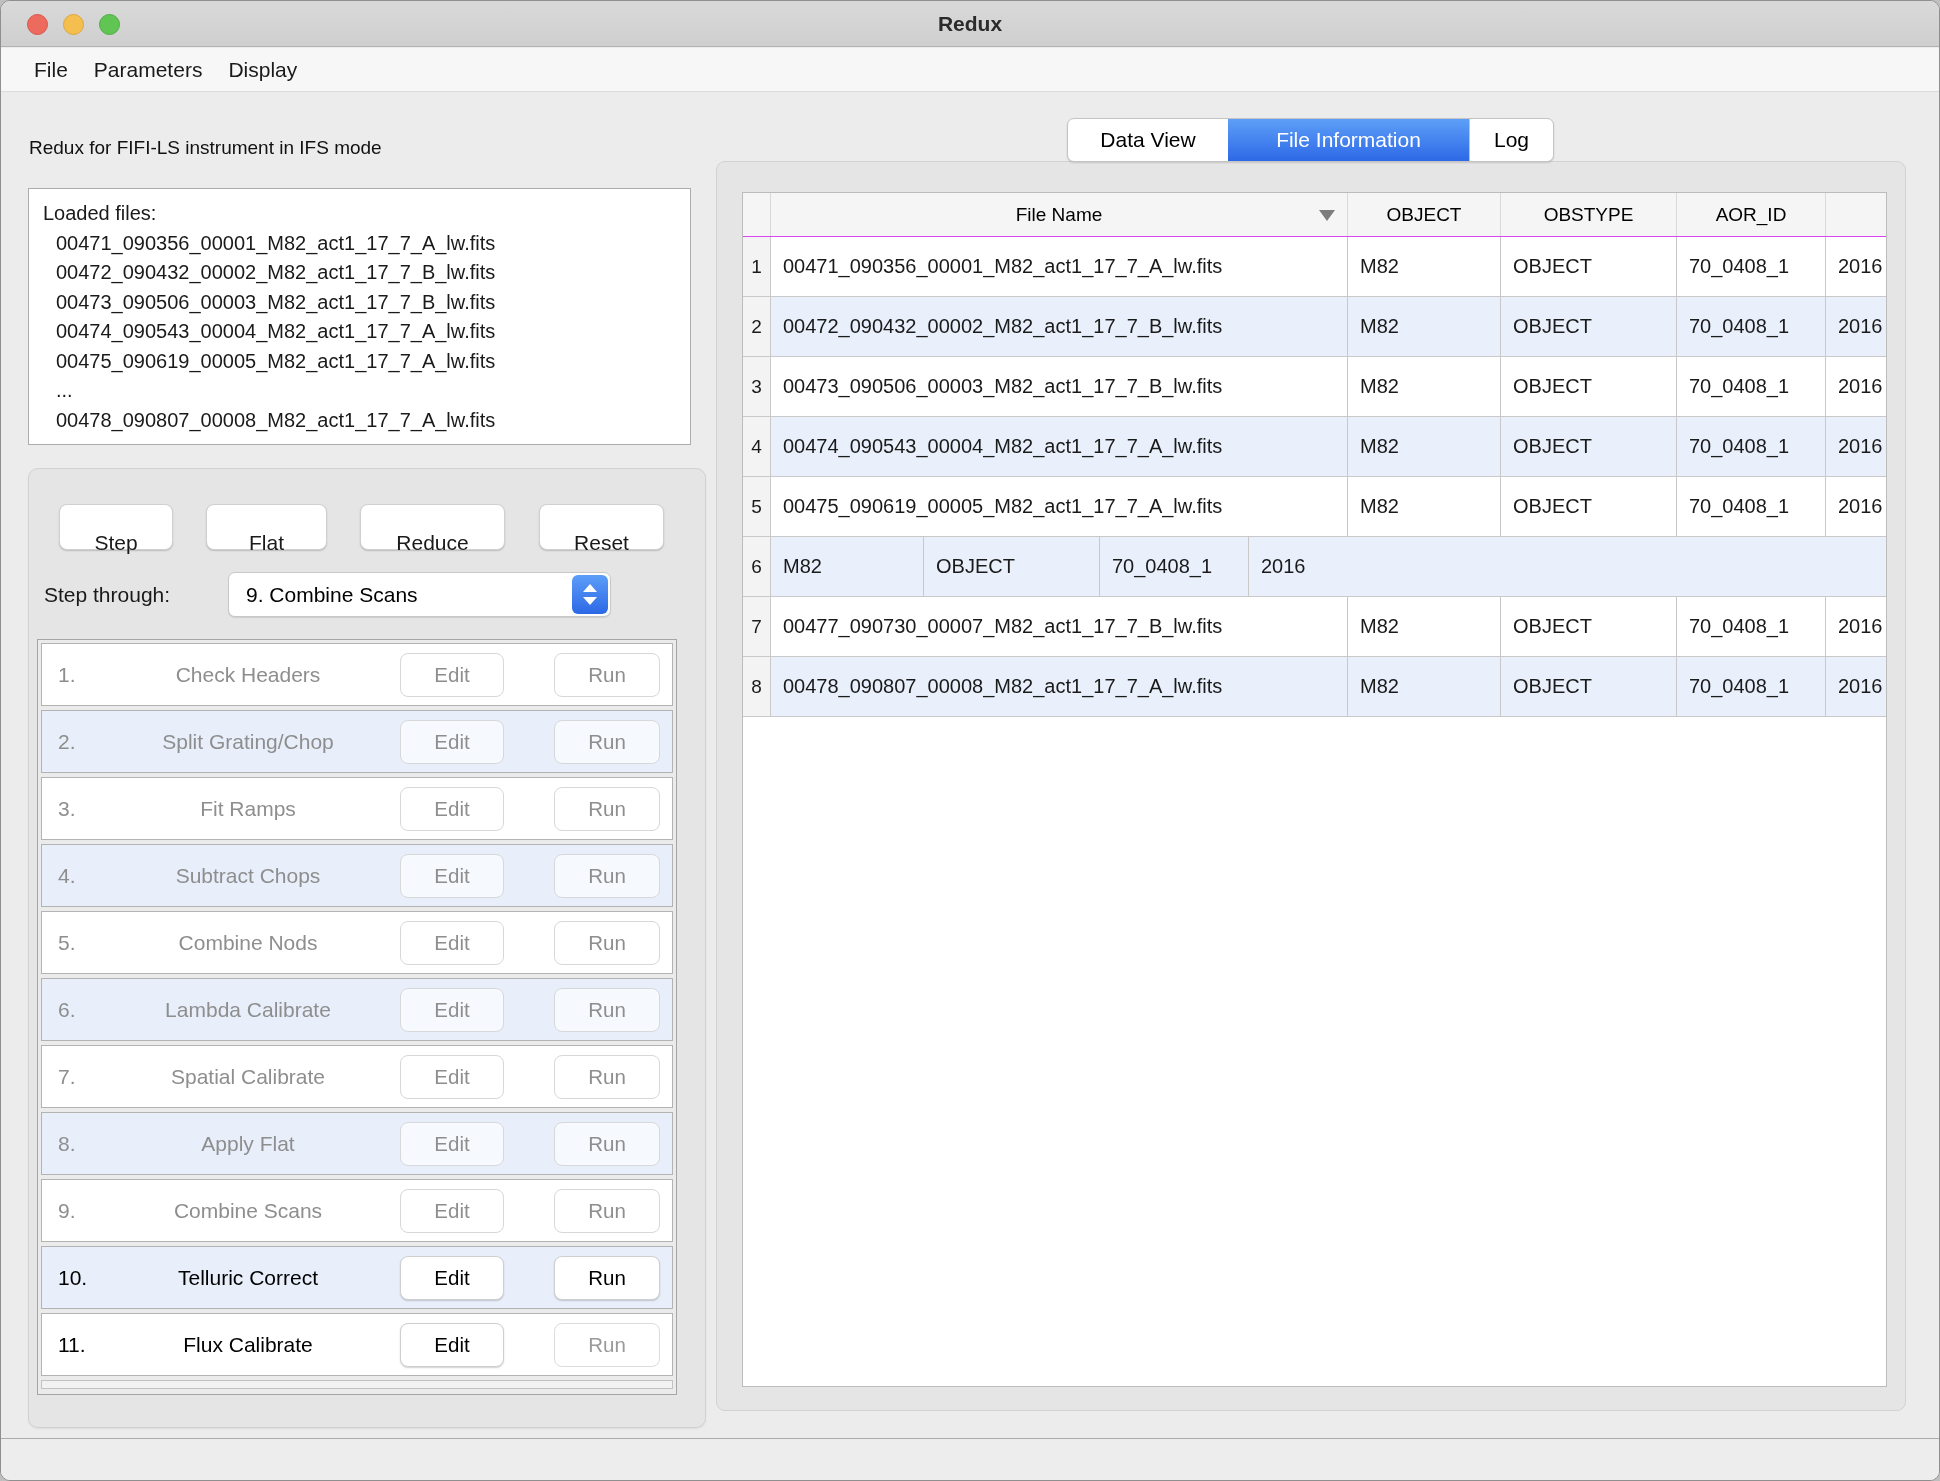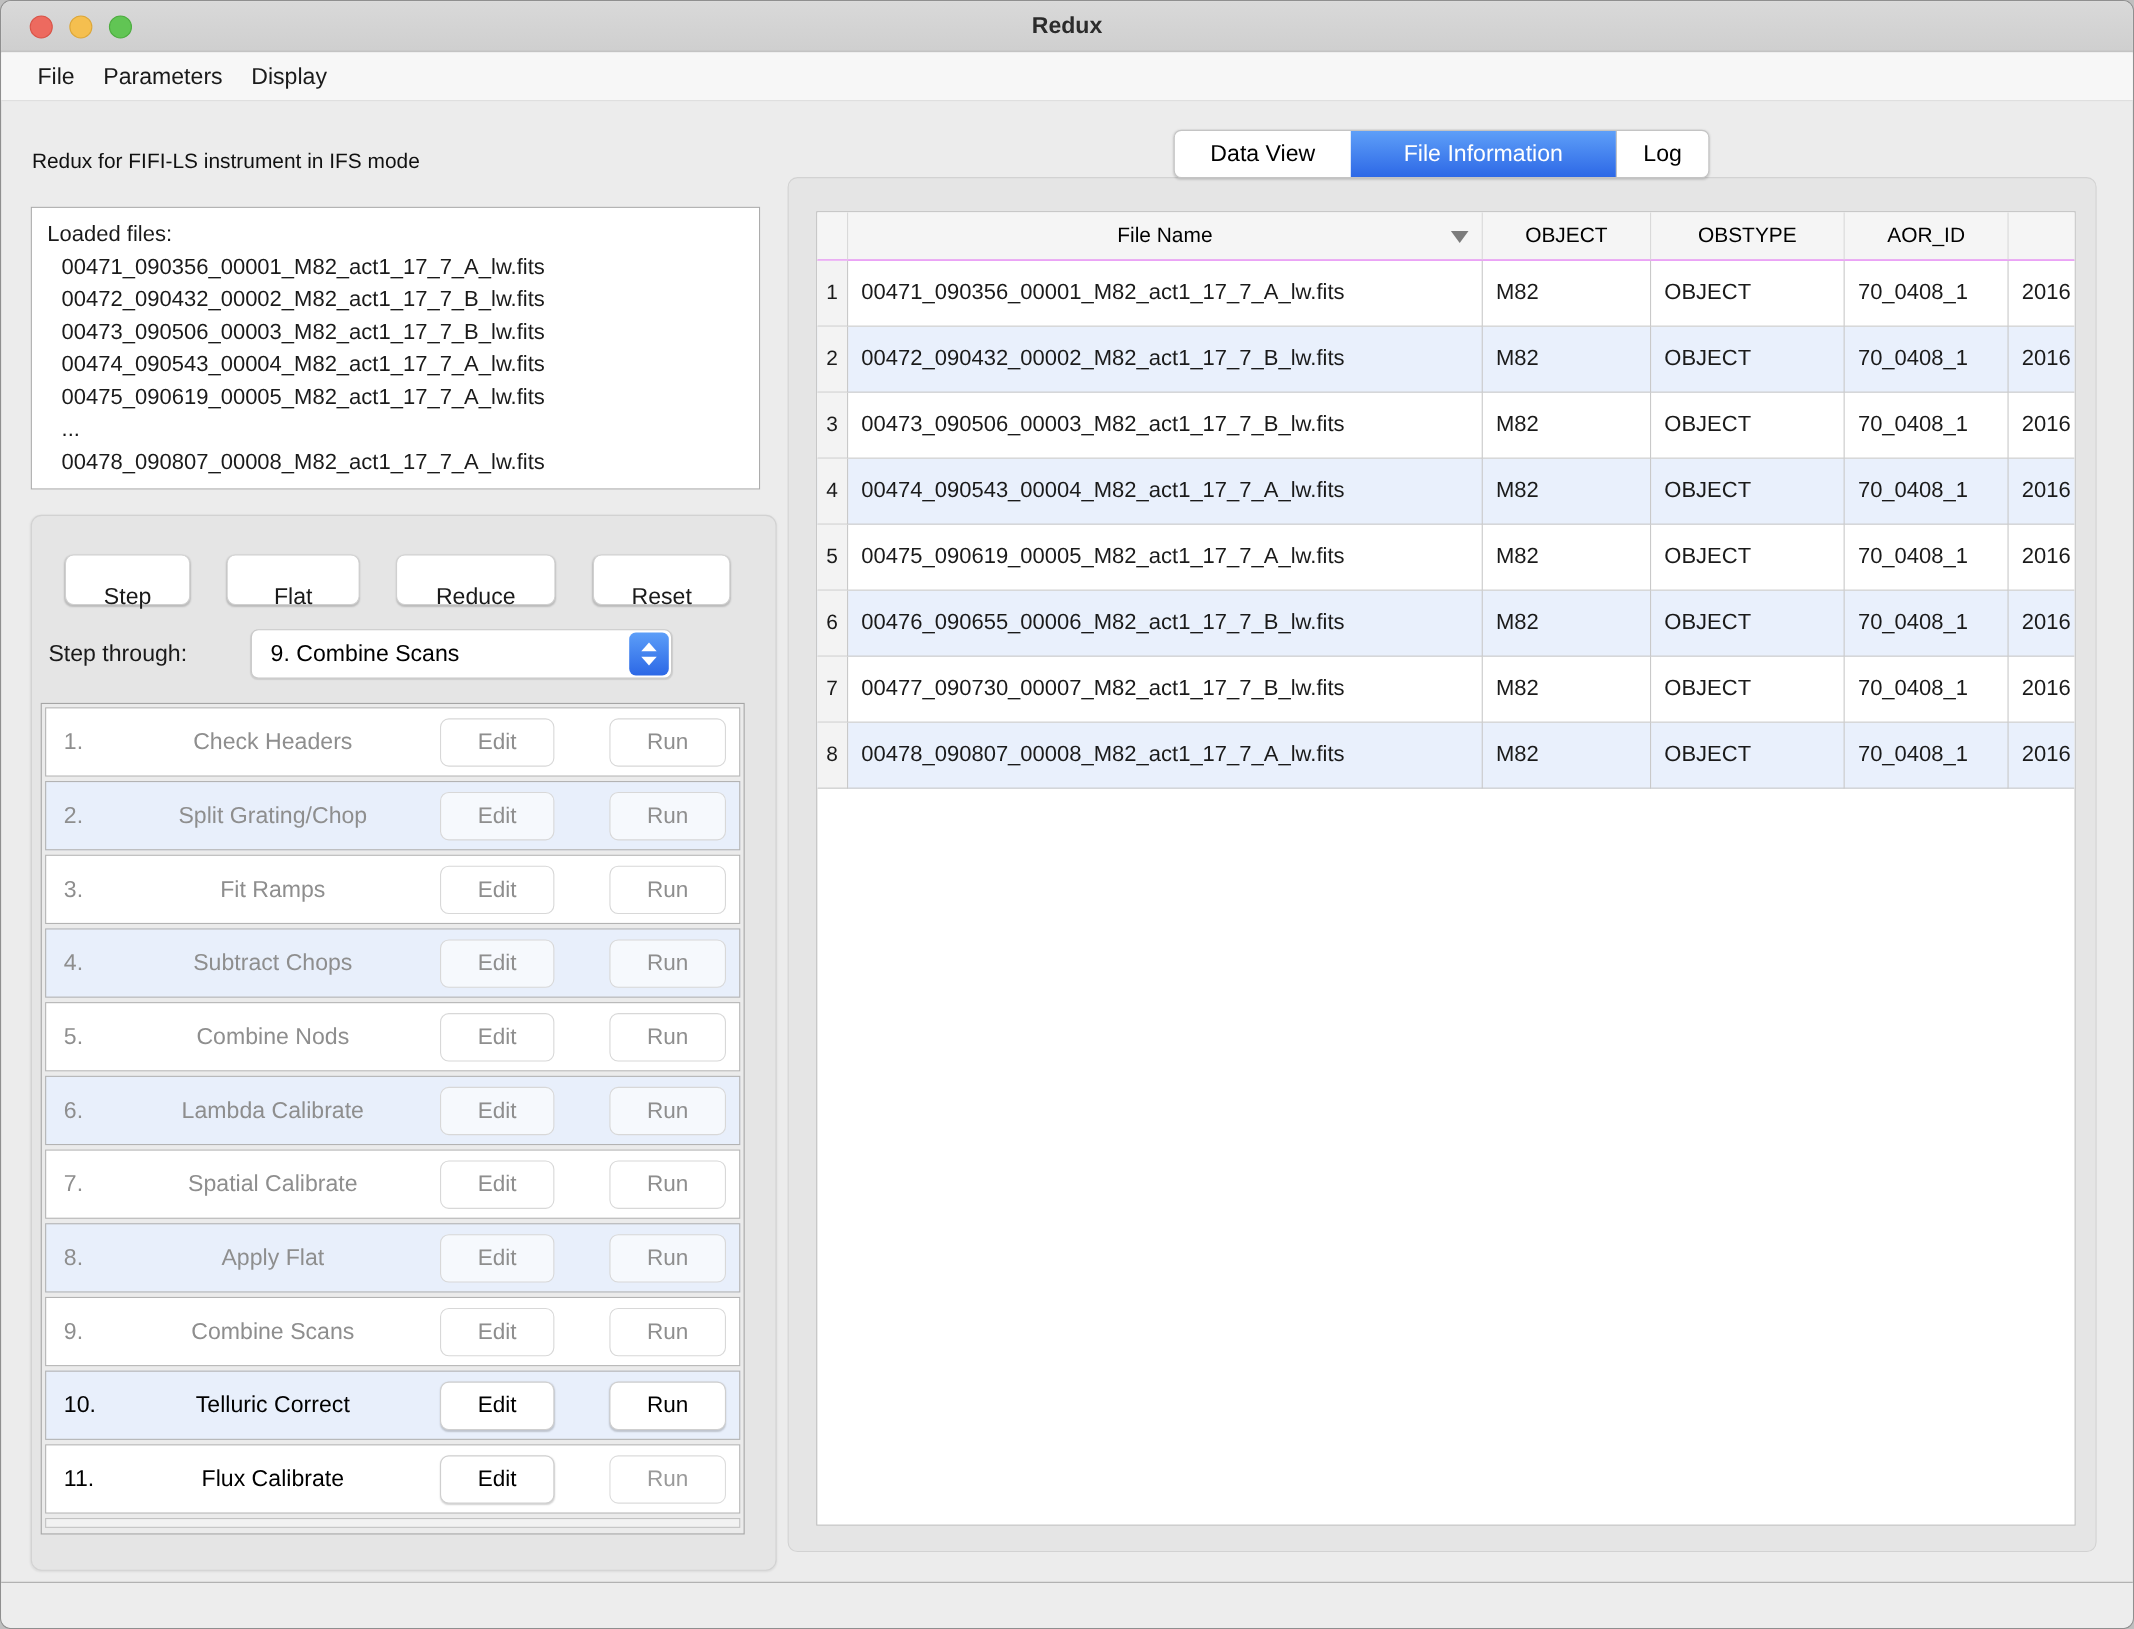--- a/index.html
+++ b/index.html
@@ -321,21 +321,20 @@
       <div class="td c-gutter">5</div>
       <div class="td c-fname">00475_090619_00005_M82_act1_17_7_A_lw.fits</div>
       <div class="td c-object">M82</div>
       <div class="td c-obstype">OBJECT</div>
       <div class="td c-aor">70_0408_1</div>
       <div class="td c-extra">2016</div>
     </div>
 
     <div class="trow">
       <div class="td c-gutter">6</div>
-      <div class="td c-fname">00476_090655_00006_M82_act1_17_7_B_lw.fits</div>
       <div class="td c-object">M82</div>
       <div class="td c-obstype">OBJECT</div>
       <div class="td c-aor">70_0408_1</div>
       <div class="td c-extra">2016</div>
     </div>
 
     <div class="trow">
       <div class="td c-gutter">7</div>
       <div class="td c-fname">00477_090730_00007_M82_act1_17_7_B_lw.fits</div>
       <div class="td c-object">M82</div>

